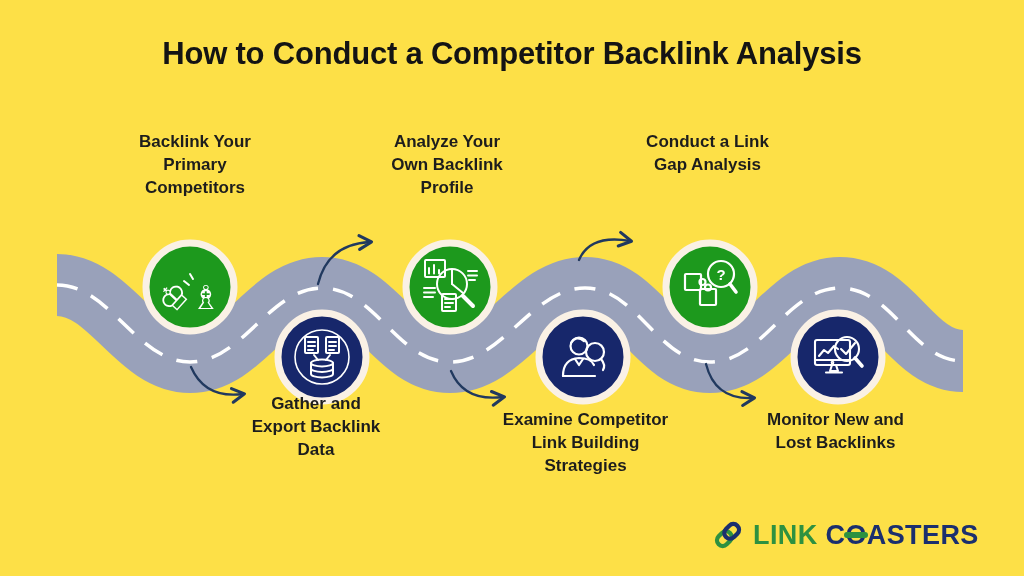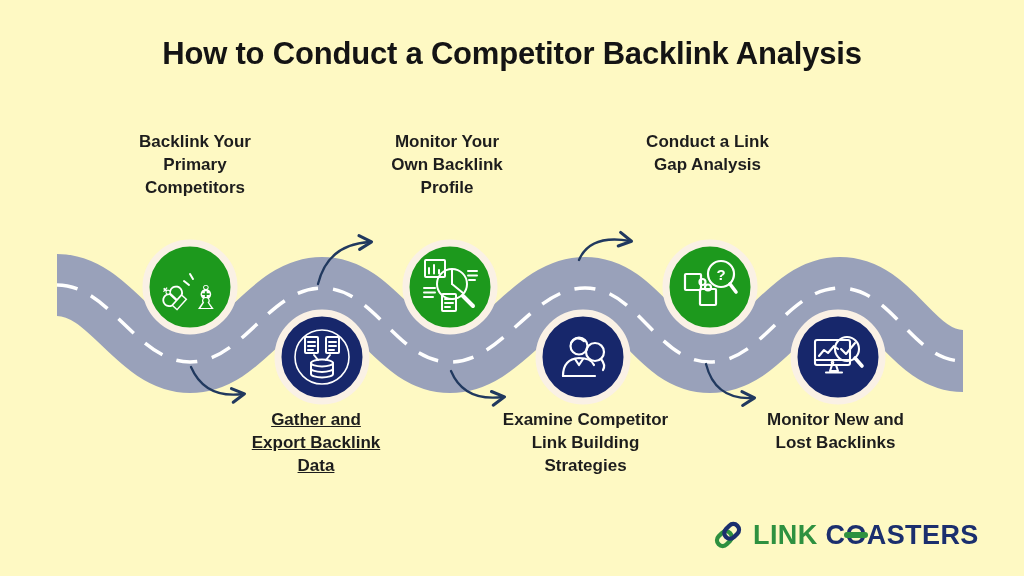--- a/index.html
+++ b/index.html
@@ -1,34 +1,34 @@
 <!DOCTYPE html>
 <html><head>
 <meta charset="utf-8">
 <style>
   html,body{margin:0;padding:0;background:#e8e8e8;}
   .canvas{
     position:relative;width:1024px;height:576px;overflow:hidden;
-    background:#fef9c3;
+    background:#fde047;
     font-family:"Liberation Sans","DejaVu Sans",sans-serif;
   }
   .title{
     position:absolute;left:0;top:36px;width:1024px;
     text-align:center;font-size:31px;font-weight:bold;
     letter-spacing:-0.2px;color:#141414;
   }
   .step-label{
     position:absolute;text-align:center;
     font-size:17px;font-weight:bold;line-height:23px;
     color:#1d1d1d;white-space:pre-line;
   }
   .lbl-1{left:95px;  top:130px; width:200px;}
   .lbl-3{left:347px; top:130px; width:200px;}
   .lbl-5{left:605px; top:130px; width:205px;}
-  .lbl-2{left:216px; top:408px; width:200px;text-decoration:underline;}
+  .lbl-2{left:216px; top:392px; width:200px;}
   .lbl-4{left:473px; top:408px; width:225px;}
   .lbl-6{left:723px; top:408px; width:225px;}
   .scene{position:absolute;left:0;top:0;}
   .logo{
     position:absolute;left:712px;top:517px;height:36px;
     display:flex;align-items:center;gap:9px;
   }
   .logo-text{
     font-size:27px;font-weight:bold;letter-spacing:0.4px;
     white-space:nowrap;
@@ -165,21 +165,21 @@
       </g>
     </g>
   </svg>
 
   <div class="step-label lbl-1">Backlink Your
 Primary
 Competitors</div>
   <div class="step-label lbl-2">Gather and
 Export Backlink
 Data</div>
-  <div class="step-label lbl-3">Monitor Your
+  <div class="step-label lbl-3">Analyze Your
 Own Backlink
 Profile</div>
   <div class="step-label lbl-4">Examine Competitor
 Link Building
 Strategies</div>
   <div class="step-label lbl-5">Conduct a Link
 Gap Analysis</div>
   <div class="step-label lbl-6">Monitor New and
 Lost Backlinks</div>
 

